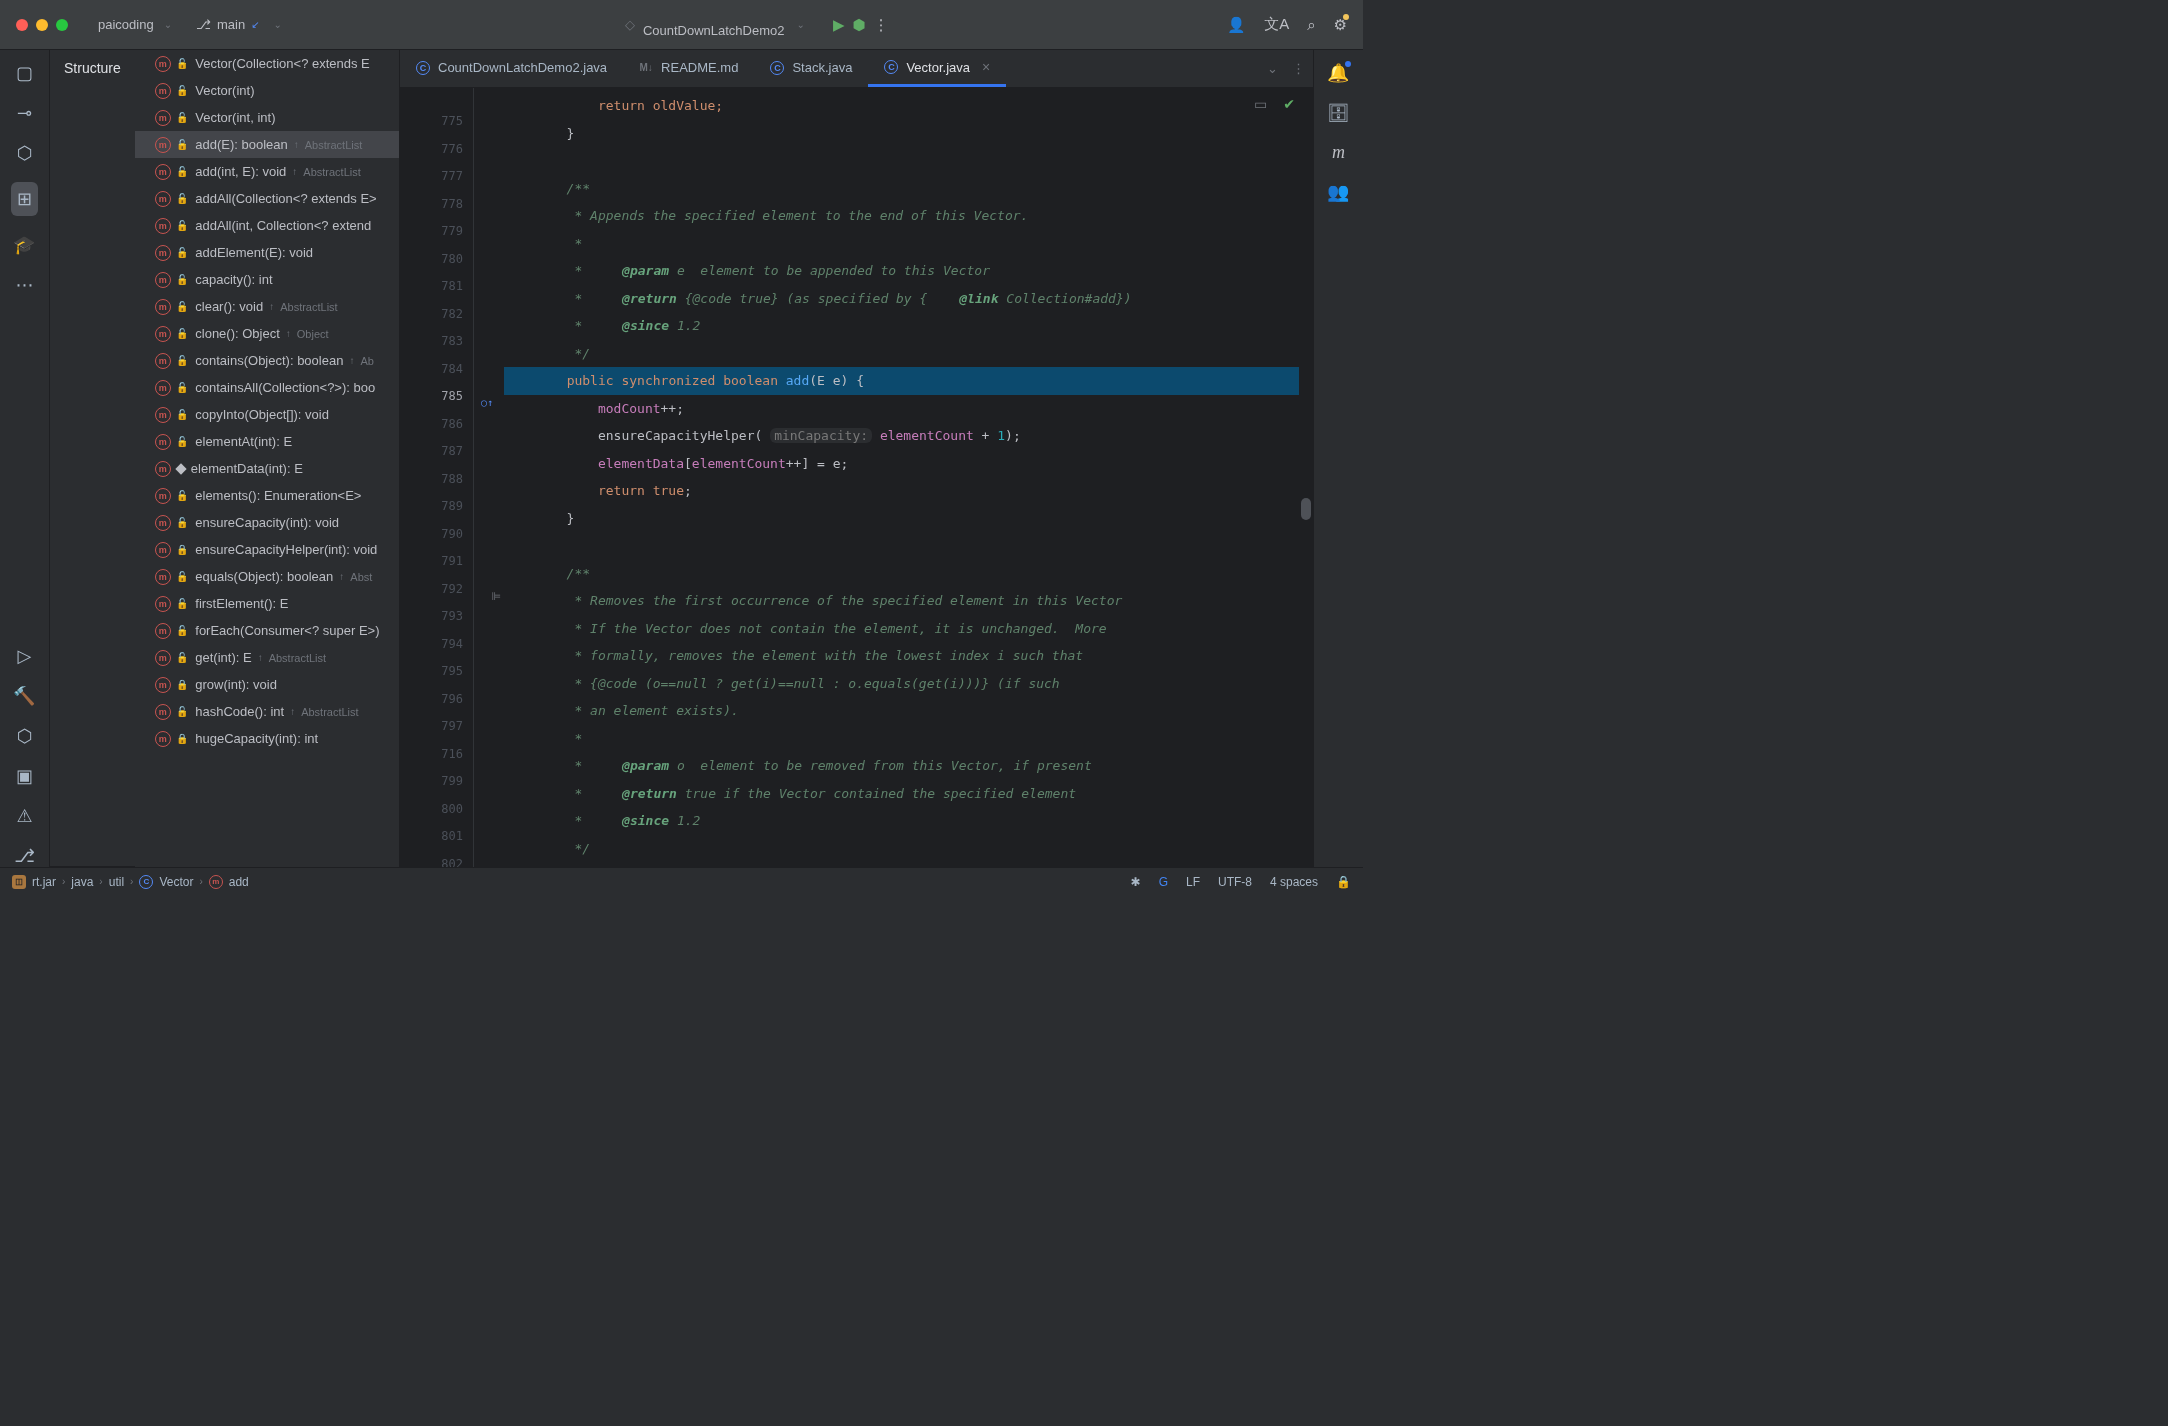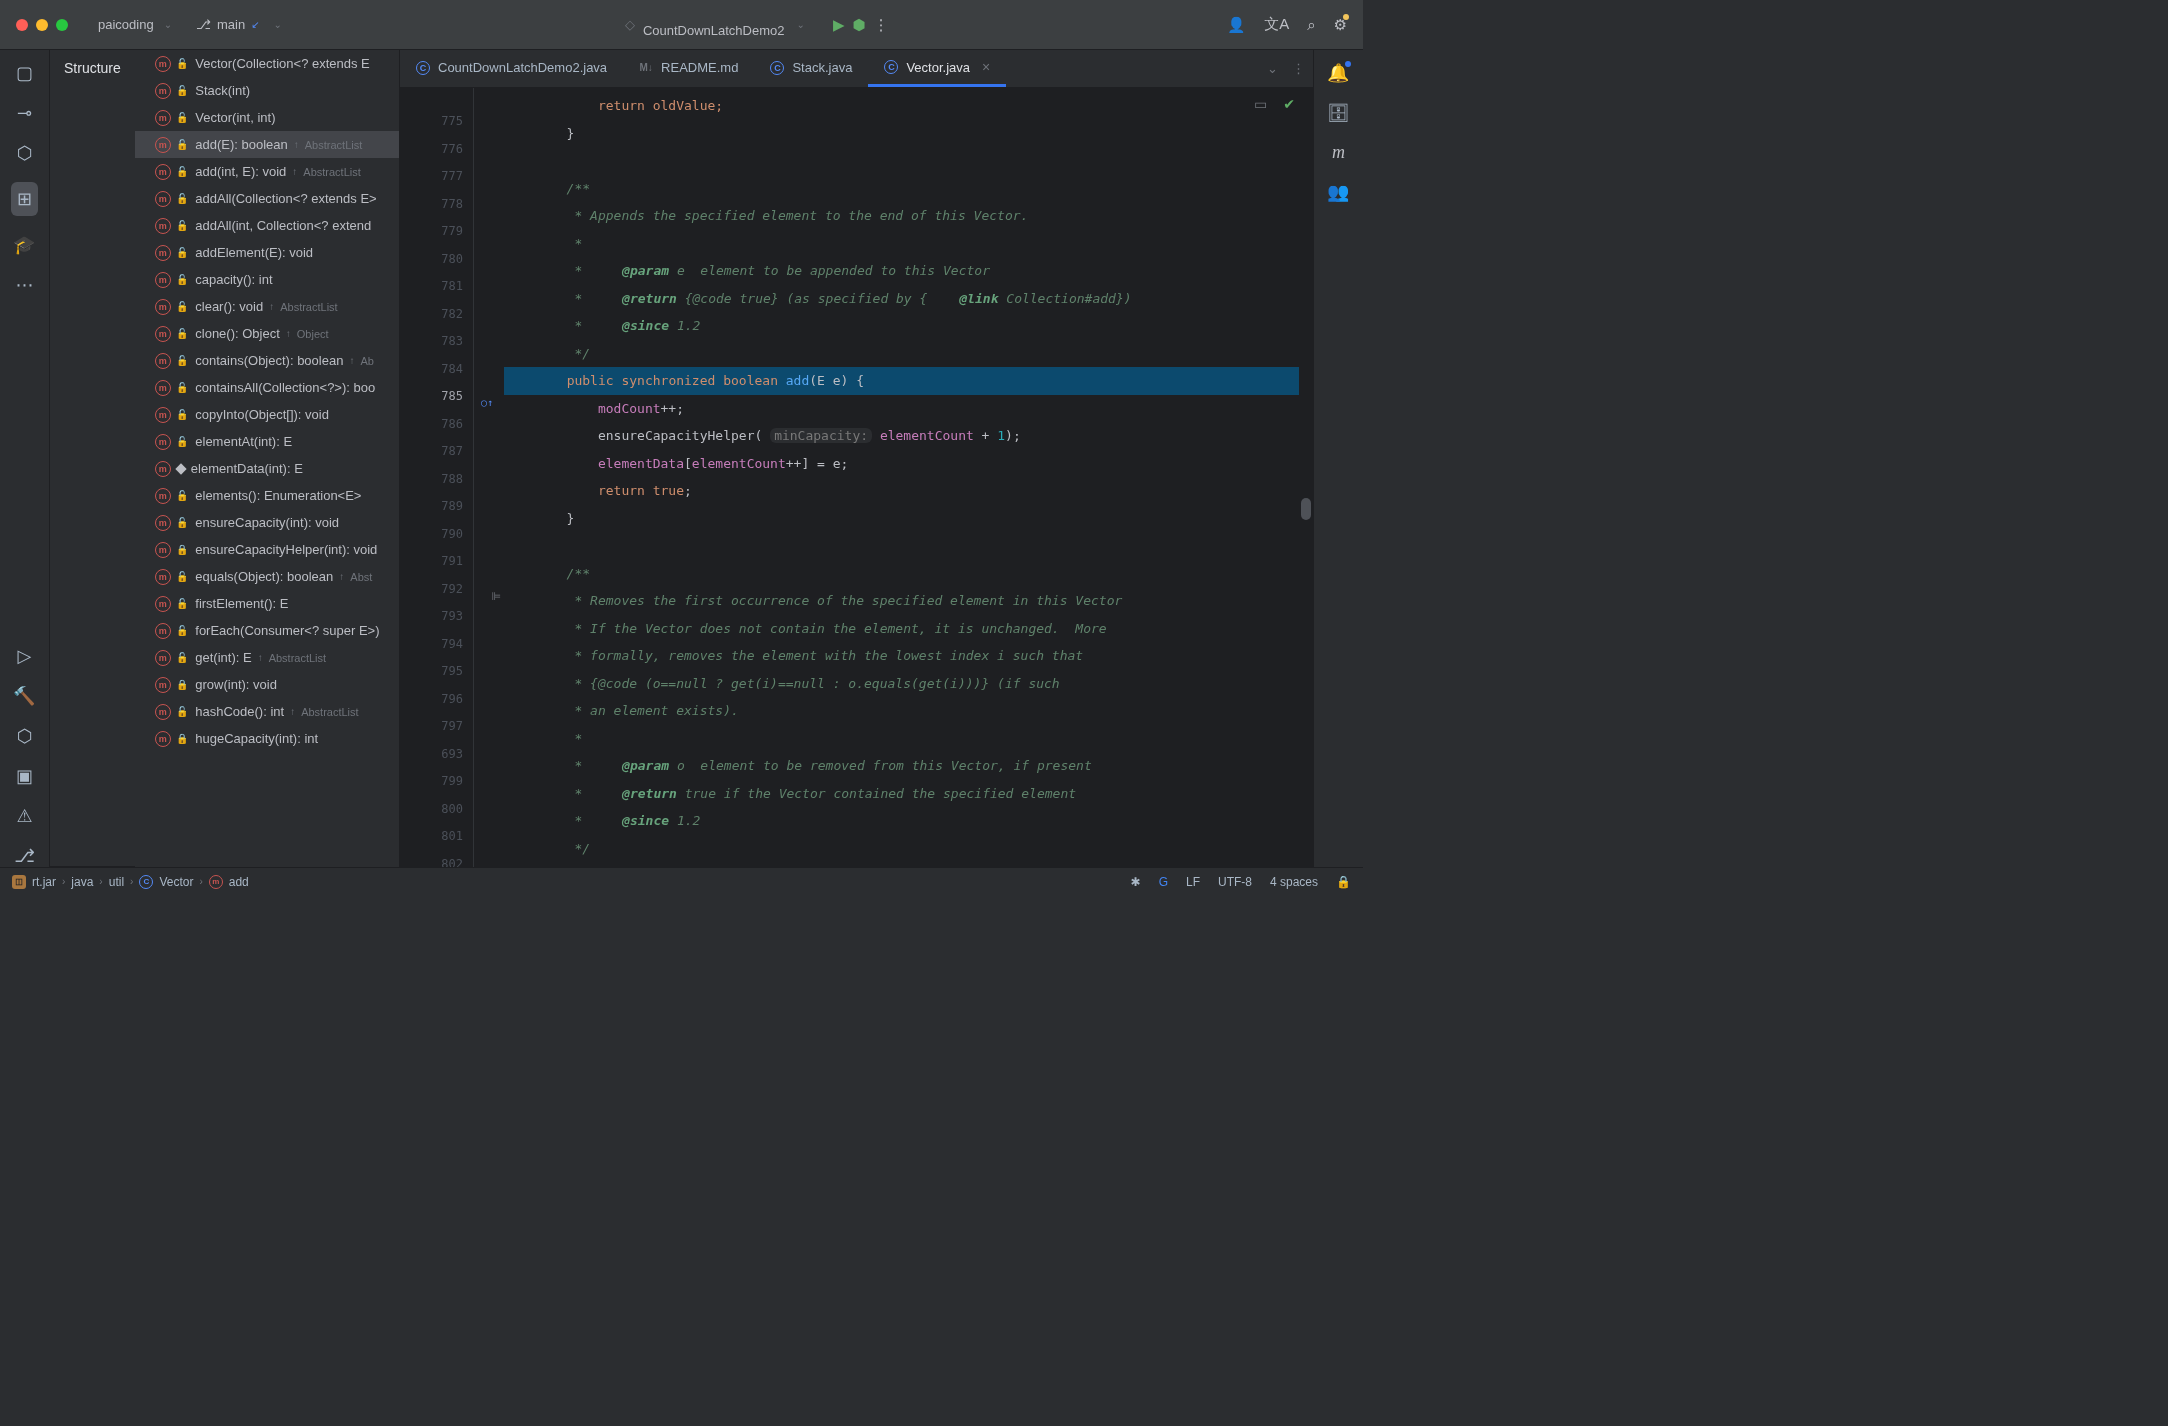--- a/index.html
+++ b/index.html
@@ -240,21 +240,21 @@
     <div class="structure-header">Structure</div>
     <div class="structure-list" id="structure-list">
         <div class="structure-item">
           <span class="m-badge">m</span>
           <span class="unlock-icon">🔓</span>
           <span class="struct-name">Vector(Collection&lt;? extends E</span>
         </div>
         <div class="structure-item">
           <span class="m-badge">m</span>
           <span class="unlock-icon">🔓</span>
-          <span class="struct-name">Stack(int)</span>
+          <span class="struct-name">Vector(int)</span>
         </div>
         <div class="structure-item">
           <span class="m-badge">m</span>
           <span class="unlock-icon">🔓</span>
           <span class="struct-name">Vector(int, int)</span>
         </div>
         <div class="structure-item selected">
           <span class="m-badge">m</span>
           <span class="unlock-icon">🔓</span>
           <span class="struct-name">add(E): boolean</span>
@@ -436,21 +436,21 @@
           <div class="gutter-line">788</div>
           <div class="gutter-line">789</div>
           <div class="gutter-line">790</div>
           <div class="gutter-line">791</div>
           <div class="gutter-line">792<span class="gutter-indent">⊫</span></div>
           <div class="gutter-line">793</div>
           <div class="gutter-line">794</div>
           <div class="gutter-line">795</div>
           <div class="gutter-line">796</div>
           <div class="gutter-line">797</div>
-          <div class="gutter-line">693</div>
+          <div class="gutter-line">716</div>
           <div class="gutter-line">799</div>
           <div class="gutter-line">800</div>
           <div class="gutter-line">801</div>
           <div class="gutter-line">802</div>
         </div>
       <div class="code-content">
         <div class="code-line"><span class="c-kw">            return oldValue;</span></div>
         <div class="code-line">        }</div>
         <div class="code-line"></div>
         <div class="code-line"><span class="c-com">        /**</span></div>

